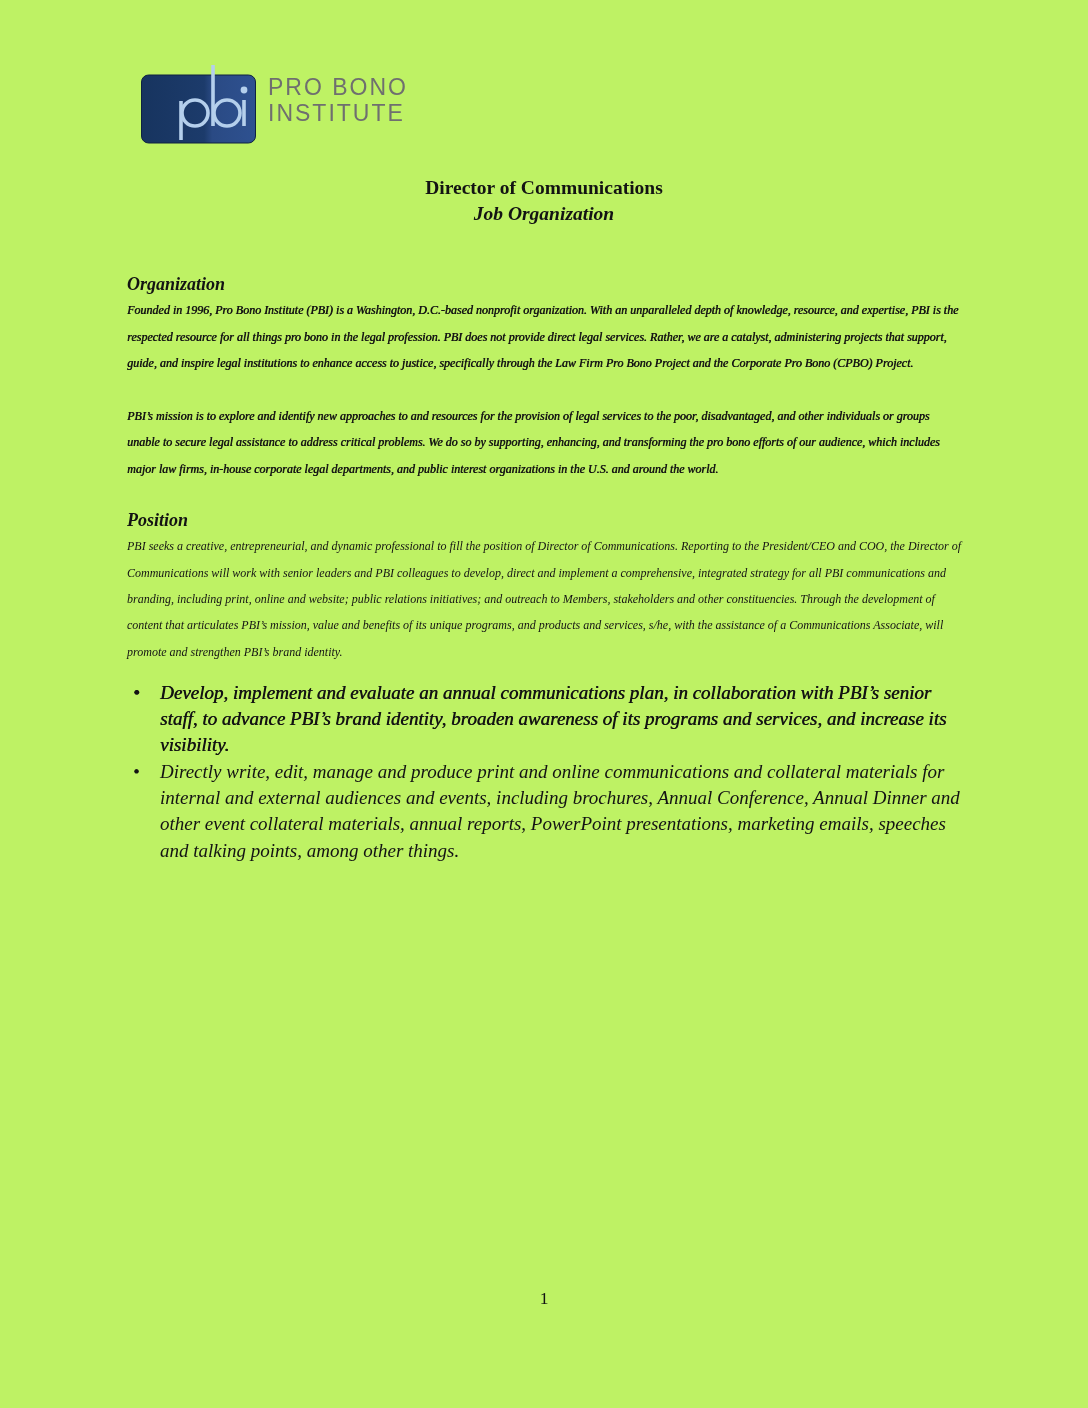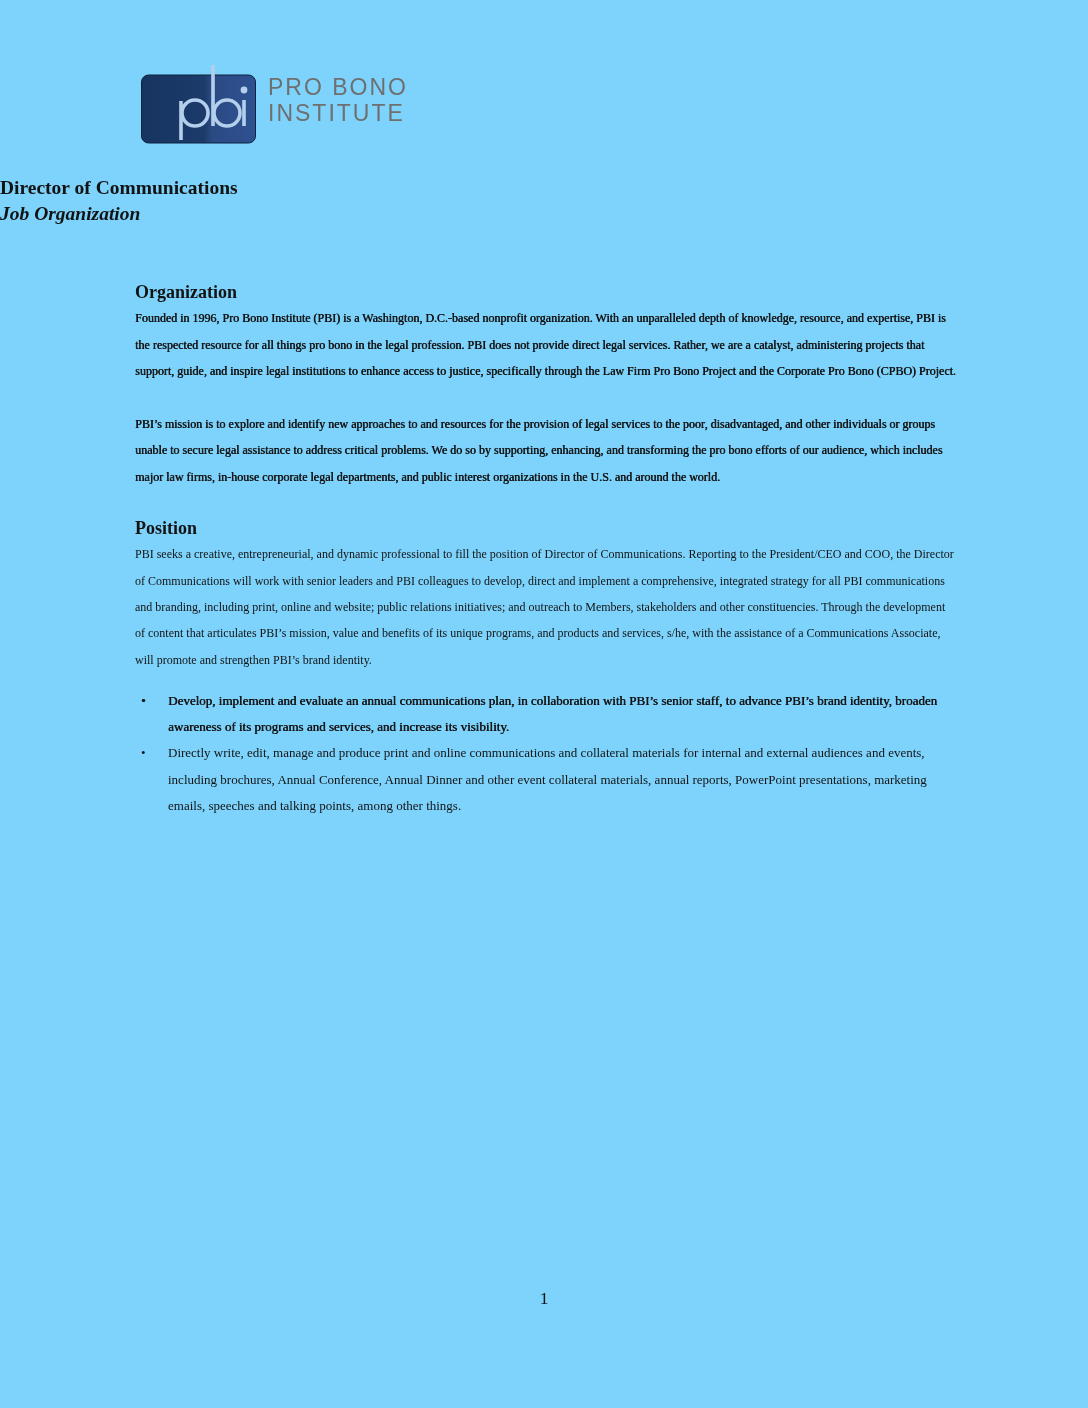--- a/index.html
+++ b/index.html
@@ -4,21 +4,21 @@
 <style>
   html, body {
     margin: 0;
     padding: 0;
     background: #ffffff;
   }
   .page {
     position: relative;
     width: 1088px;
     height: 1408px;
-    background: #7dd3fc;
+    background: #bef264;
     font-family: "Liberation Serif", serif;
     color: #131313;
     overflow: hidden;
   }
 
   
   .logo-block {
     position: absolute;
     left: 141px;
     top: 63px;
@@ -48,42 +48,42 @@
     clip: rect(0 0 0 0);
     white-space: nowrap;
   }
 
   
   .title-block {
     position: absolute;
     left: 0;
     top: 175px;
     width: 100%;
-    text-align: left;
+    text-align: center;
   }
   .title-line1 {
     font-size: 19.5px;
     font-weight: 700;
     line-height: 26px;
   }
   .title-line2 {
     font-size: 19.5px;
     font-weight: 700;
     font-style: italic;
     line-height: 26px;
   }
 
   
   .content {
     position: absolute;
     left: 127px;
     top: 271px;
     width: 838px;
   }
-  section { margin: 8px; }
+  section { margin: 0; font-style: italic; }
   .sec-mission { margin-top: 27px; }
   .sec-position { margin-top: 25px; }
   .sec-responsibilities { margin-top: 15px; }
 
   h2 {
     margin: 0;
     font-size: 18px;
     font-weight: 700;
     line-height: 26.3px;
   }
@@ -96,21 +96,21 @@
   .heavy { text-shadow: 0.5px 0 currentColor; }
 
   ul.bullets {
     margin: 0;
     padding: 0;
     list-style: none;
   }
   ul.bullets li {
     position: relative;
     padding-left: 33px;
-    font-size: 13px;
+    font-size: 19px;
     line-height: 26.3px;
   }
   ul.bullets li::before {
     content: "\2022";
     position: absolute;
     left: 6px;
     top: 0;
   }
 
   

